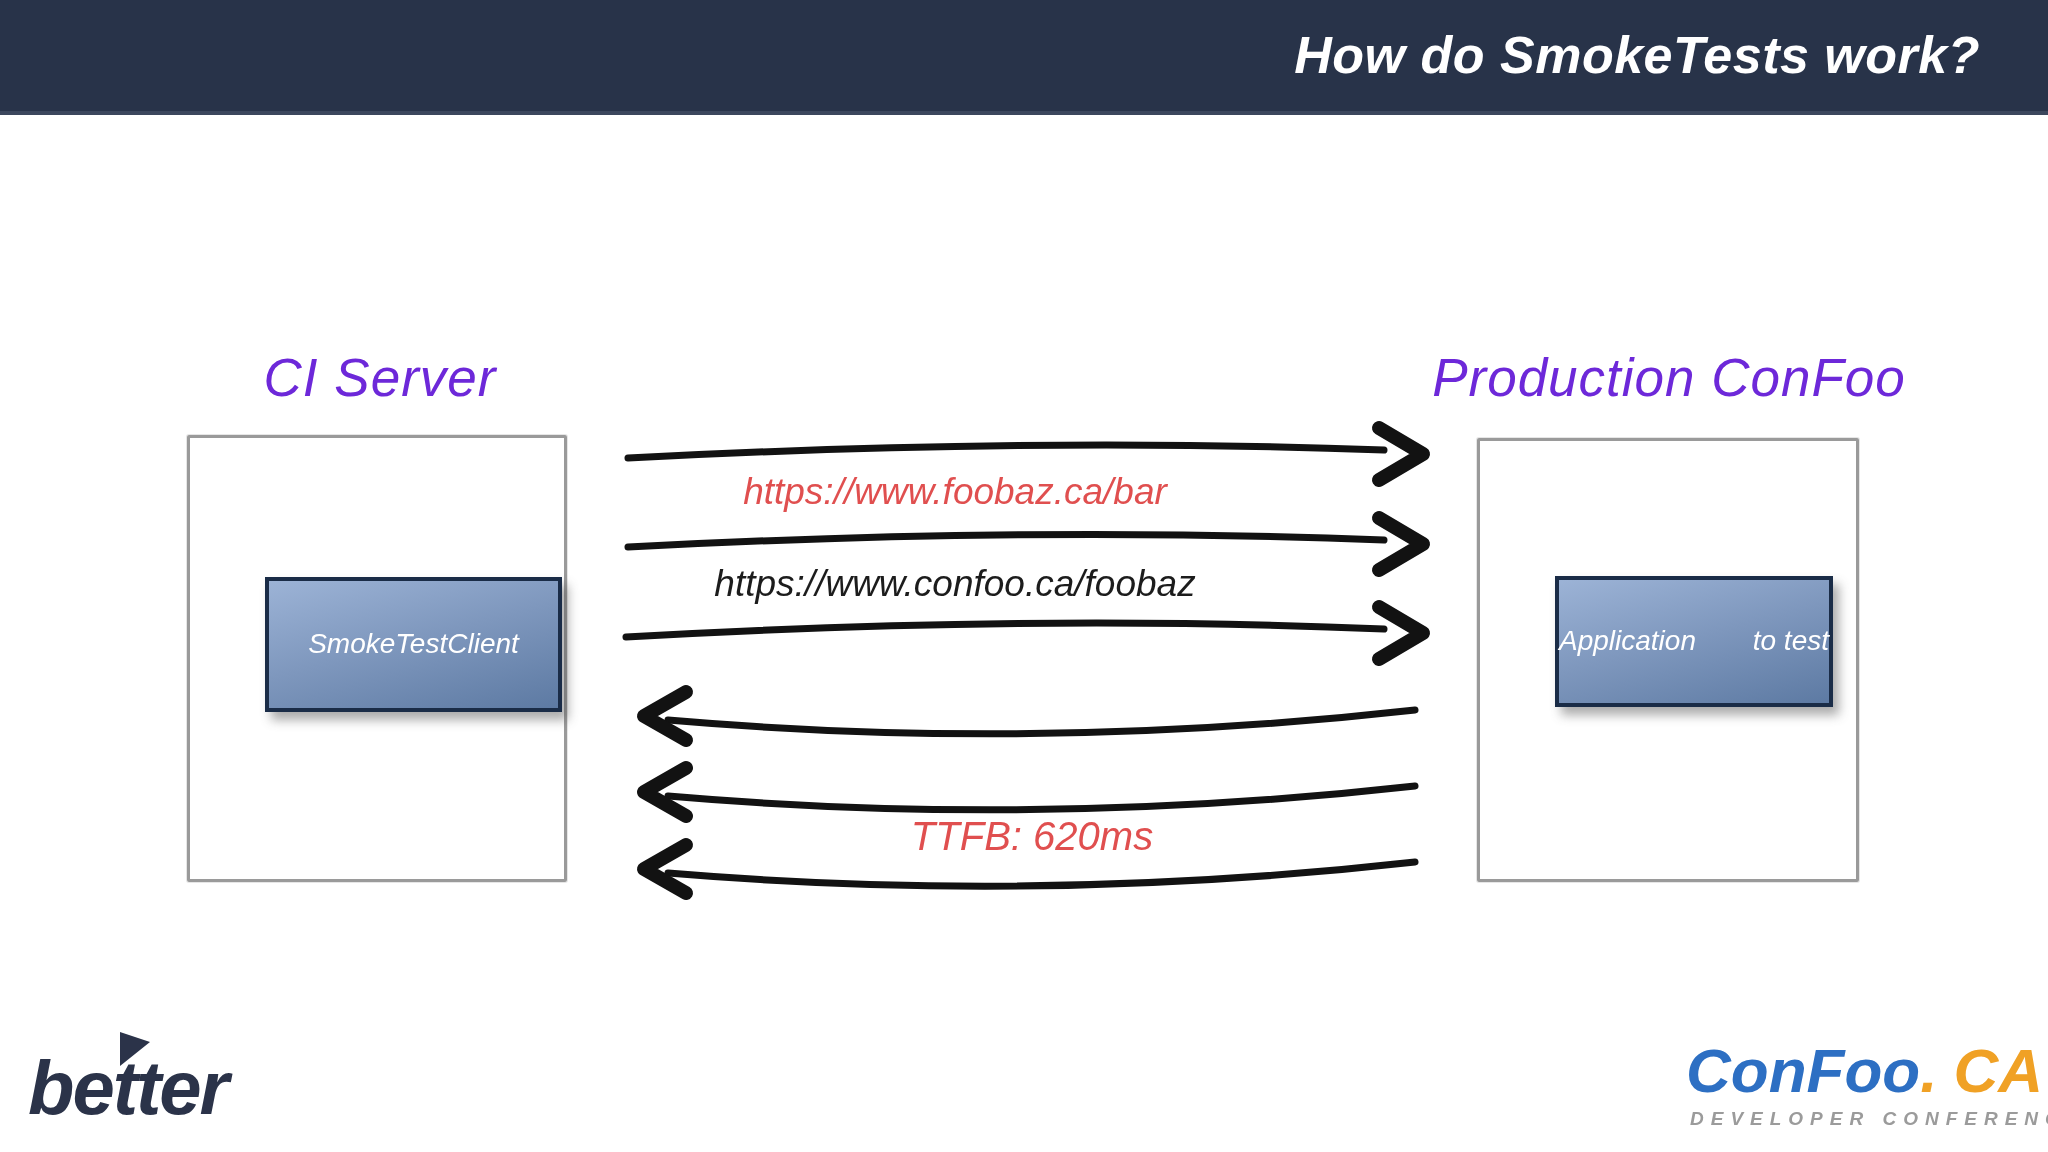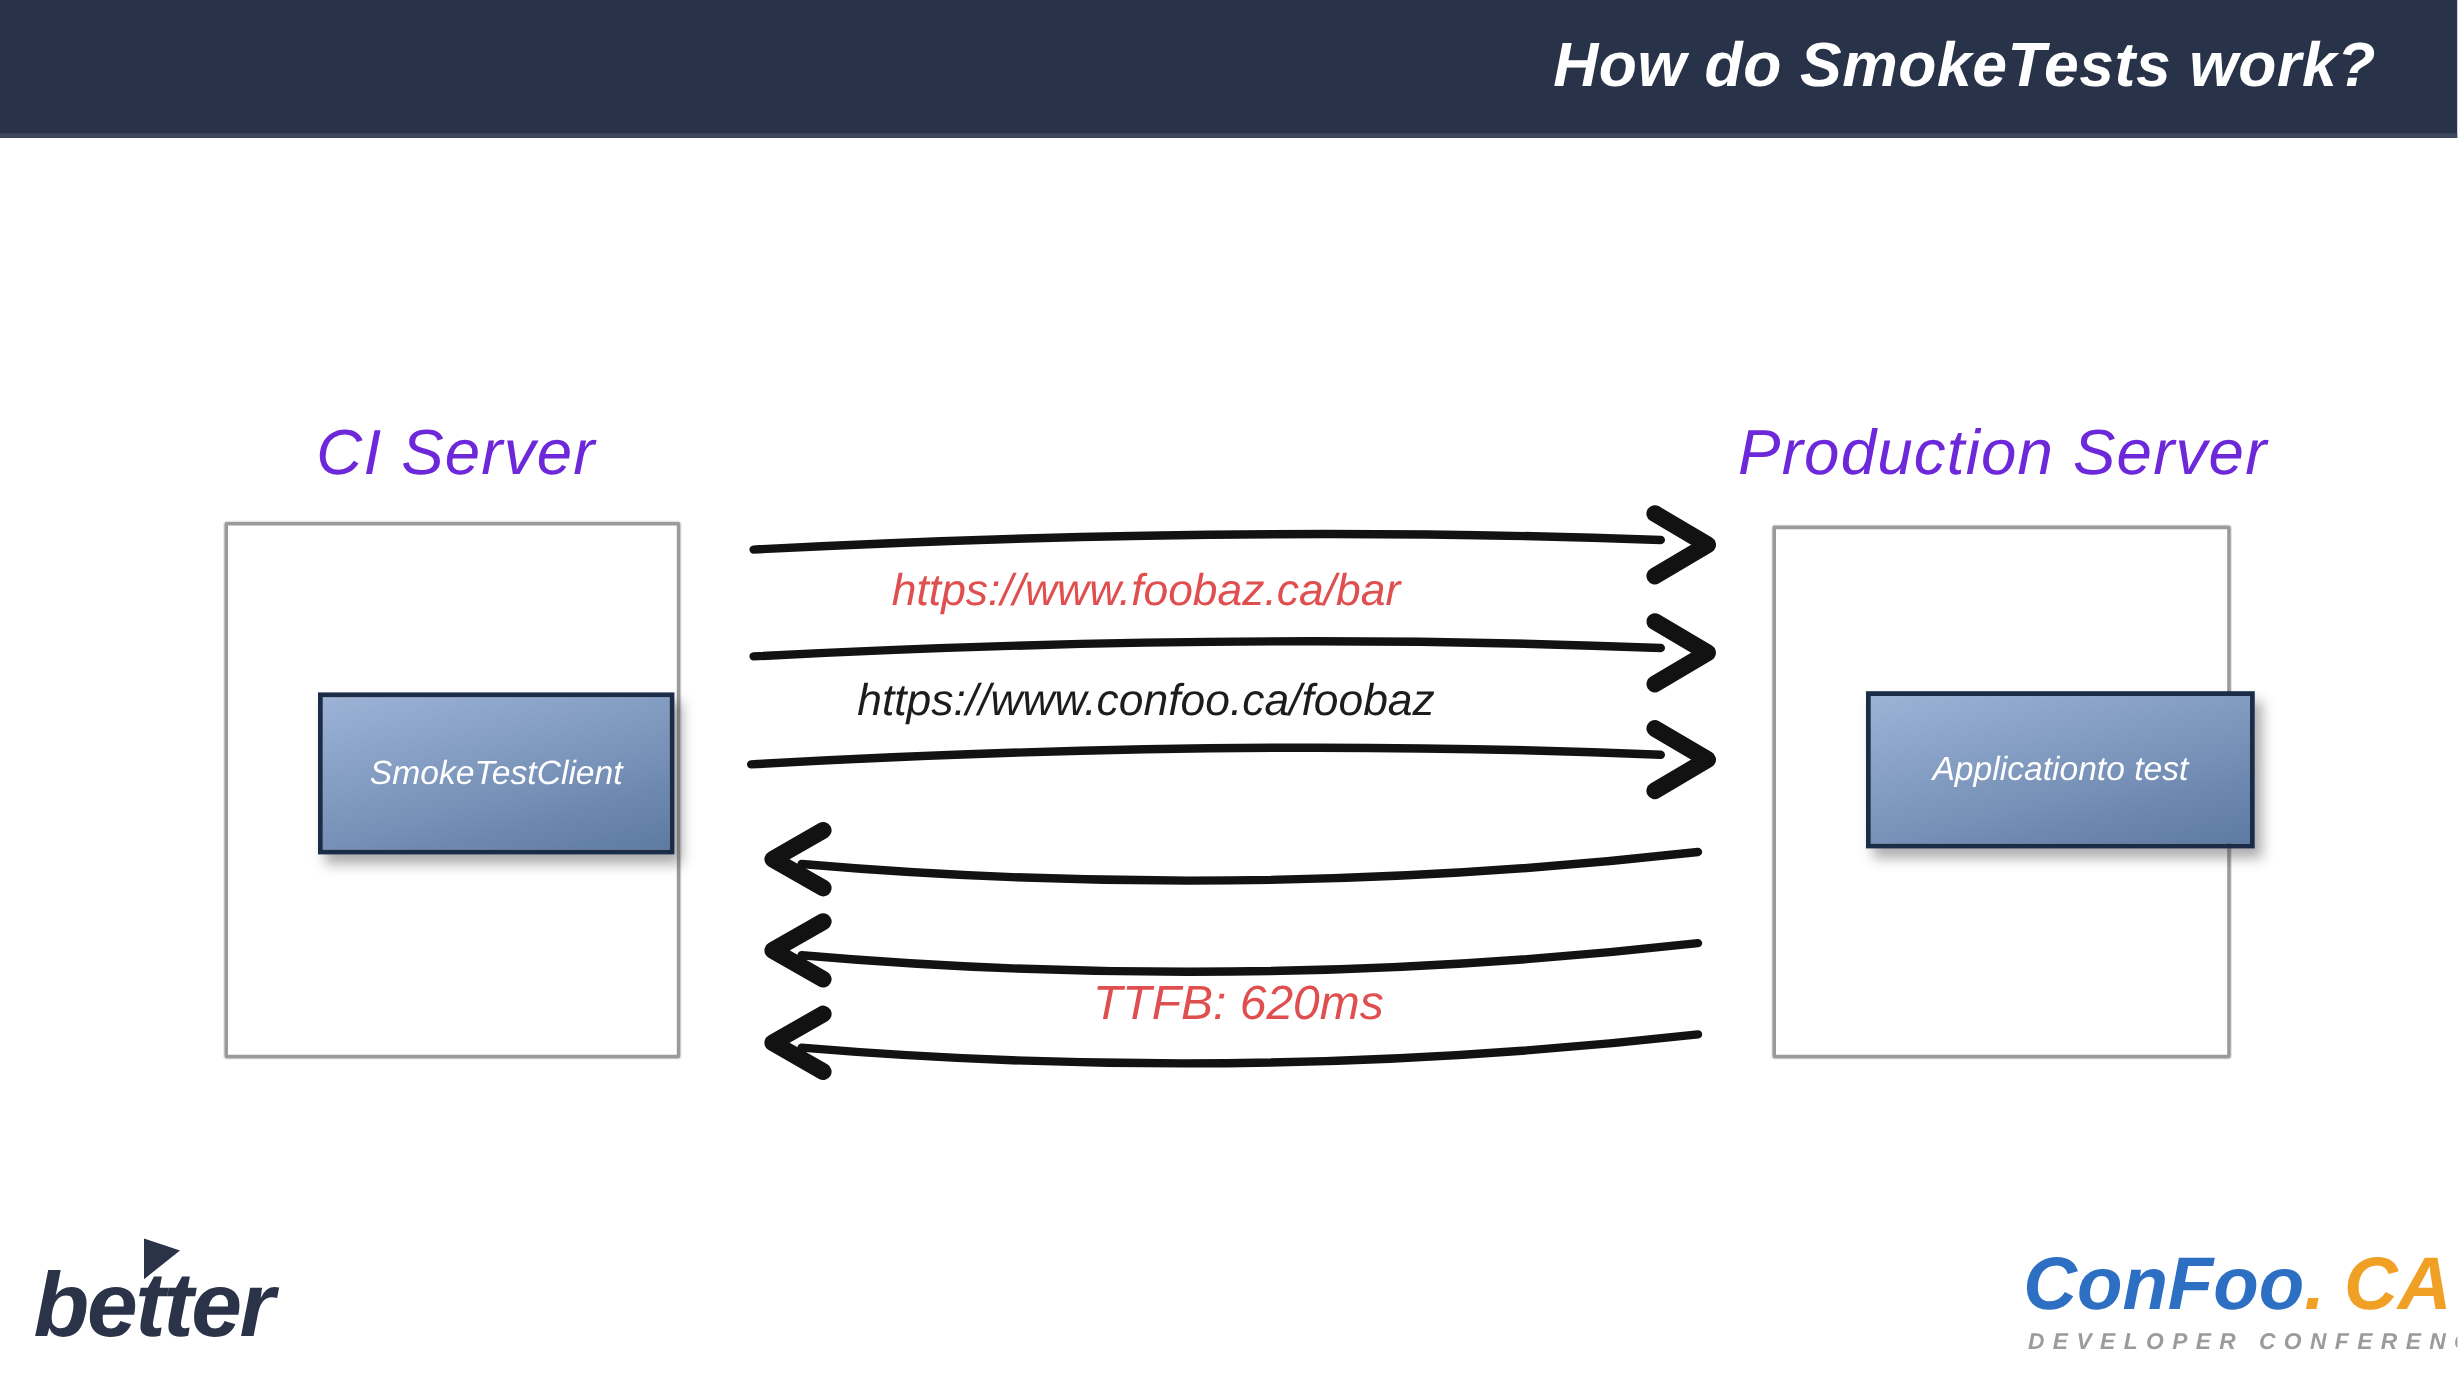--- a/index.html
+++ b/index.html
@@ -73,21 +73,21 @@
                 var(--node-blue-dark, #5d7aa3) 100%);
     border: 4px solid var(--node-border-navy, #1a2c47);
     box-shadow: 6px 8px 10px rgba(70,70,70,0.45);
     color: #ffffff;
     font-size: 28px;
     line-height: 1.3;
     text-align: center;
     margin-left: 35px;
   }
   .node.left  { left: 230px;  top: 577px; width: 297px; height: 135px; }
-  .node.right { left: 1520px; top: 576px; width: 324px; height: 131px; }
+  .node.right { left: 1520px; top: 576px; width: 278px; height: 131px; justify-content: space-between; }
 
   
   .flow-label {
     position: absolute;
     left: 625px;
     width: 660px;
     text-align: center;
     font-size: 37px;
     color: #1c1c1c;
     white-space: nowrap;
@@ -170,21 +170,21 @@
 </head>
 <body>
 
 <div class="slide">
 
   <div class="header-bar">
     <div class="slide-title">How do SmokeTests work?</div>
   </div>
 
   <div class="server-label left">CI Server</div>
-  <div class="server-label right">Production Server</div>
+  <div class="server-label right">Production ConFoo</div>
 
   <div class="server-box left"></div>
   <div class="server-box right"></div>
 
   <div class="node left">
     <span>SmokeTest</span>
     <span>Client</span>
   </div>
   <div class="node right">
     <span>Application</span>

